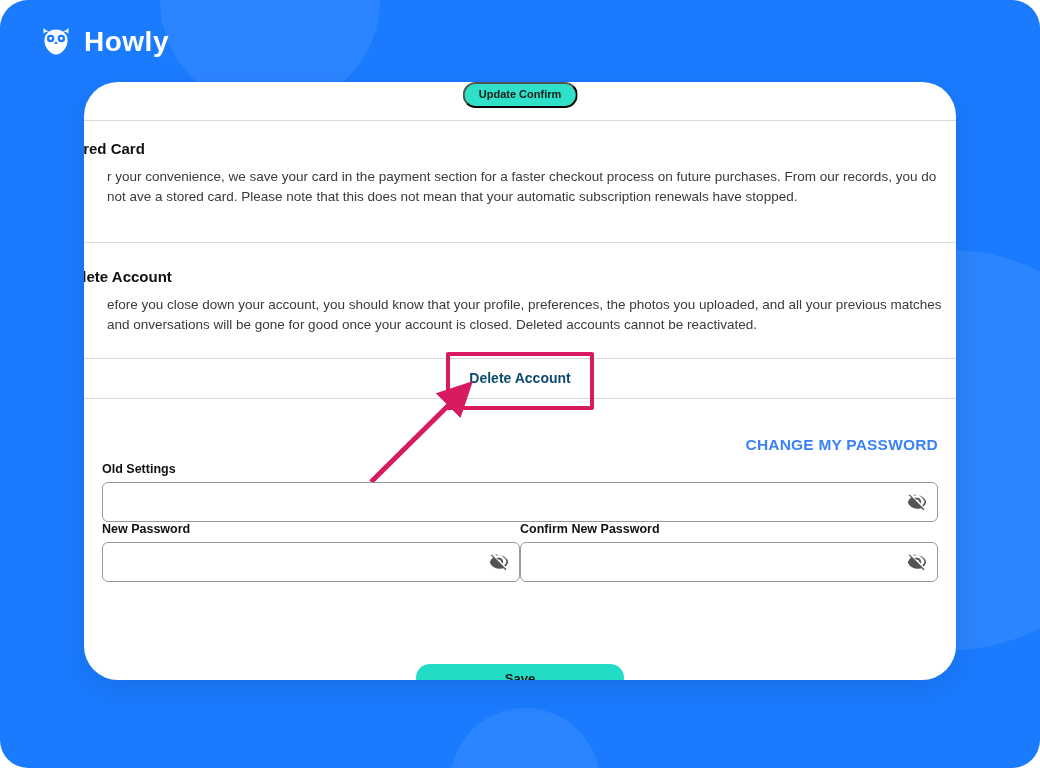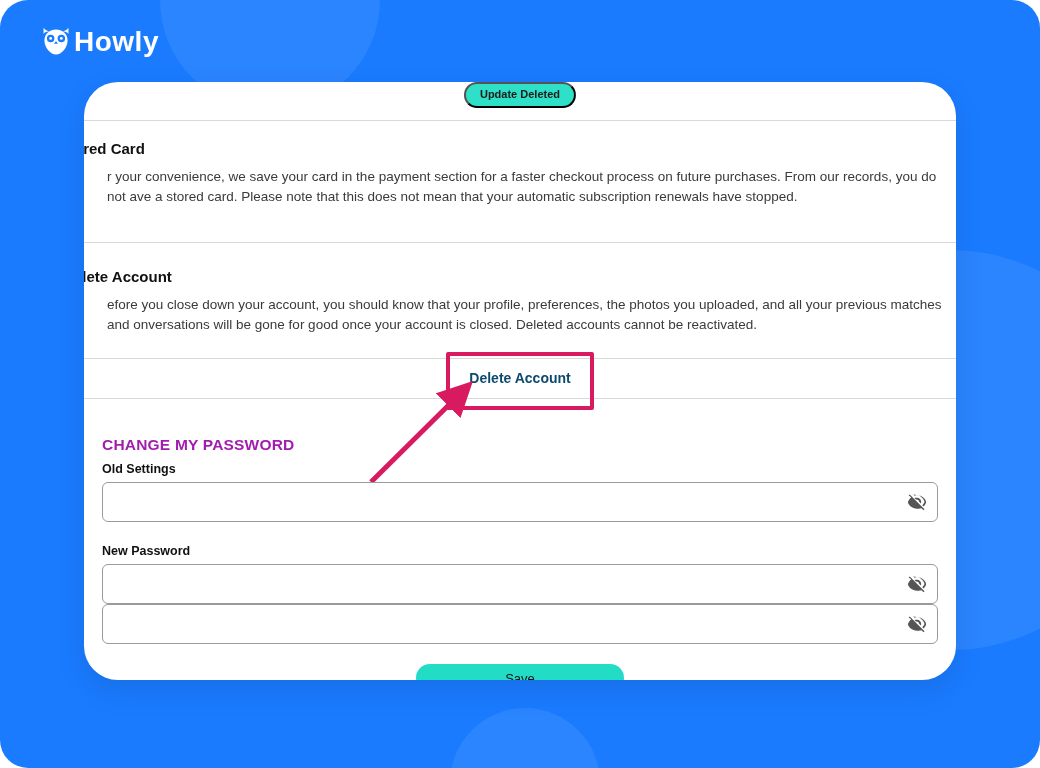--- a/index.html
+++ b/index.html
@@ -3,21 +3,21 @@
 <meta charset="utf-8">
 <style>
   html,body{margin:0;padding:0;width:1040px;height:768px;background:#fff;font-family:"Segoe UI",Arial,Helvetica,sans-serif;}
   .outer{position:relative;width:1040px;height:768px;background:#1a7bff;border-radius:28px;overflow:hidden;}
   
   .blob{position:absolute;border-radius:50%;background:rgba(255,255,255,.08);}
   .blob.b1{width:220px;height:220px;left:160px;top:-110px;}
   .blob.b2{width:400px;height:400px;right:-110px;top:250px;}
   .blob.b3{width:150px;height:150px;left:450px;bottom:-90px;}
   
-  .logo{position:absolute;left:38px;top:26px;display:flex;align-items:center;gap:0;}
+  .logo{position:absolute;left:38px;top:26px;display:flex;align-items:center;gap:10px;}
   .logo .owl{width:36px;height:32px;}
   .logo .word{color:#fff;font-size:28px;font-weight:700;letter-spacing:.5px;}
   
   .card{position:absolute;left:84px;top:82px;width:872px;height:598px;background:#fff;border-radius:34px;overflow:hidden;box-shadow:0 10px 30px rgba(0,0,0,.1);}
   .card-inner{position:relative;width:100%;height:100%;color:#222;}
   .pill{position:absolute;left:50%;transform:translateX(-50%);top:0px;background:#2ee0c7;color:#1b1b1b;font-size:11px;font-weight:600;padding:4px 14px 6px;border-radius:14px;}
   hr.sep{border:none;border-top:1px solid #d9d9d9;margin:0;}
   .sec{padding:0 0 0 0;}
   .h{font-weight:800;font-size:15px;color:#111;margin:0 0 10px 0;}
   .p{font-size:13.5px;line-height:1.45;color:#3a3a3a;margin:0;padding-left:23px;}
@@ -28,28 +28,28 @@
   .mid-sep{position:absolute;left:0;right:0;top:160px;}
   .del{position:absolute;left:0;right:0;top:186px;padding:0 8px 0 0;}
   .del .h{margin-left:-10px;}
   .del-row-sep-top{position:absolute;left:0;right:0;top:276px;}
   .del-row{position:absolute;left:0;right:0;top:276px;height:40px;}
   .del-btn{position:absolute;left:50%;top:50%;transform:translate(-50%,-50%);font-weight:800;font-size:14px;color:#0c4a6e;background:transparent;border:none;padding:6px 10px;cursor:pointer;}
   .del-row-sep-bot{position:absolute;left:0;right:0;top:316px;}
   .highlight{position:absolute;left:362px;top:270px;width:140px;height:50px;border:4px solid #d81b60;border-radius:2px;pointer-events:none;}
   .arrow{position:absolute;left:272px;top:290px;width:200px;height:120px;pointer-events:none;}
   .chpw{position:absolute;left:18px;right:18px;top:354px;}
-  .chpw .title{font-weight:800;font-size:15.5px;letter-spacing:.2px;color:#a21caf;margin:0 0 8px 0;}
+  .chpw .title{font-weight:800;font-size:15.5px;letter-spacing:.2px;color:#3b82f6;margin:0 0 8px 0;text-align:right;}
   .lbl{font-size:12.5px;font-weight:700;color:#111;margin:0 0 6px 0;display:block;}
   .field{position:relative;}
   .inp{width:100%;height:40px;border:1px solid #9a9a9a;border-radius:6px;background:#fff;padding:0 42px 0 12px;font-size:14px;box-sizing:border-box;}
   .eye{position:absolute;right:10px;top:50%;transform:translateY(-50%);width:22px;height:22px;color:#555;display:flex;align-items:center;justify-content:center;cursor:pointer;}
-  .row2{display:flex;margin-top:22px;flex-direction:column;}
+  .row2{display:flex;margin-top:0;}
   .col{flex:1;}
-  .save{position:absolute;left:50%;transform:translateX(-50%);bottom:-12px;width:208px;height:28px;border:none;border-radius:16px;background:#23dcc6;color:#111;font-weight:400;font-size:13px;cursor:pointer;}
+  .save{position:absolute;left:50%;transform:translateX(-50%);bottom:-12px;width:208px;height:28px;border:none;border-radius:16px;background:#23dcc6;color:#111;font-weight:700;font-size:13px;cursor:pointer;}
   .save-wrap{position:absolute;left:0;right:0;bottom:0;height:40px;}
 </style>
 </head>
 <body>
 
 <div class="outer">
   <div class="blob b1"></div>
   <div class="blob b2"></div>
   <div class="blob b3"></div>
 
@@ -61,21 +61,21 @@
       <circle cx="14" cy="14" r="1.6" fill="#fff"></circle>
       <circle cx="26" cy="14" r="1.6" fill="#fff"></circle>
       <path fill="#ffffff" d="M6 2c2 3 5 4 7 4-3 0-6 1-7 3 0-2 0-5 0-7zM34 2c-2 3-5 4-7 4 3 0 6 1 7 3 0-2 0-5 0-7z"></path>
       <path fill="#1a7bff" d="M20 17l-2.2 3h4.4z"></path>
     </svg>
     <span class="word">Howly</span>
   </div>
 
   <div class="card">
     <div class="card-inner">
-      <button class="pill">Update Deleted</button>
+      <button class="pill">Update Confirm</button>
       <hr class="sep top-sep">
 
       <div class="sec stored">
         <p class="h">ored Card</p>
         <p class="p">r your convenience, we save your card in the payment section for a faster checkout process on future purchases. From our records, you do not ave a stored card. Please note that this does not mean that your automatic subscription renewals have stopped.</p>
       </div>
 
       <hr class="sep mid-sep">
 
       <div class="sec del">
@@ -118,20 +118,21 @@
             <div class="field">
               <input type="password" class="inp" value="" style="">
               <span class="eye">
                 <svg viewBox="0 0 24 24" width="20" height="20">
                     <path fill="currentColor" d="M2 4.27 3.28 3 21 20.72 19.73 22l-2.4-2.4A11.7 11.7 0 0 1 12 20C6 20 1.73 15.64 1 12a12.4 12.4 0 0 1 4.06-5.67L2 4.27M12 7a5 5 0 0 1 5 5c0 .65-.13 1.26-.36 1.83l-2.07-2.07A2.99 2.99 0 0 0 12 9c-.34 0-.67.06-.98.17L8.95 7.1C9.87 6.4 10.89 7 12 7m0-3c6 0 10.27 4.36 11 8-.4 1.97-1.57 3.89-3.22 5.37l-1.43-1.43A10.4 10.4 0 0 0 21 12c-.73-3.64-5-8-9-8-1.03 0-2.02.18-2.95.5L7.6 3.05A11.7 11.7 0 0 1 12 4z"></path>
                   </svg>
               </span>
             </div>
           </div>
           <div class="col">
+            <label class="lbl">Confirm New Password</label>
             <div class="field">
               <input type="password" class="inp" value="" style="">
               <span class="eye">
                 <svg viewBox="0 0 24 24" width="20" height="20">
                     <path fill="currentColor" d="M2 4.27 3.28 3 21 20.72 19.73 22l-2.4-2.4A11.7 11.7 0 0 1 12 20C6 20 1.73 15.64 1 12a12.4 12.4 0 0 1 4.06-5.67L2 4.27M12 7a5 5 0 0 1 5 5c0 .65-.13 1.26-.36 1.83l-2.07-2.07A2.99 2.99 0 0 0 12 9c-.34 0-.67.06-.98.17L8.95 7.1C9.87 6.4 10.89 7 12 7m0-3c6 0 10.27 4.36 11 8-.4 1.97-1.57 3.89-3.22 5.37l-1.43-1.43A10.4 10.4 0 0 0 21 12c-.73-3.64-5-8-9-8-1.03 0-2.02.18-2.95.5L7.6 3.05A11.7 11.7 0 0 1 12 4z"></path>
                   </svg>
               </span>
             </div>
           </div>
         </div>

